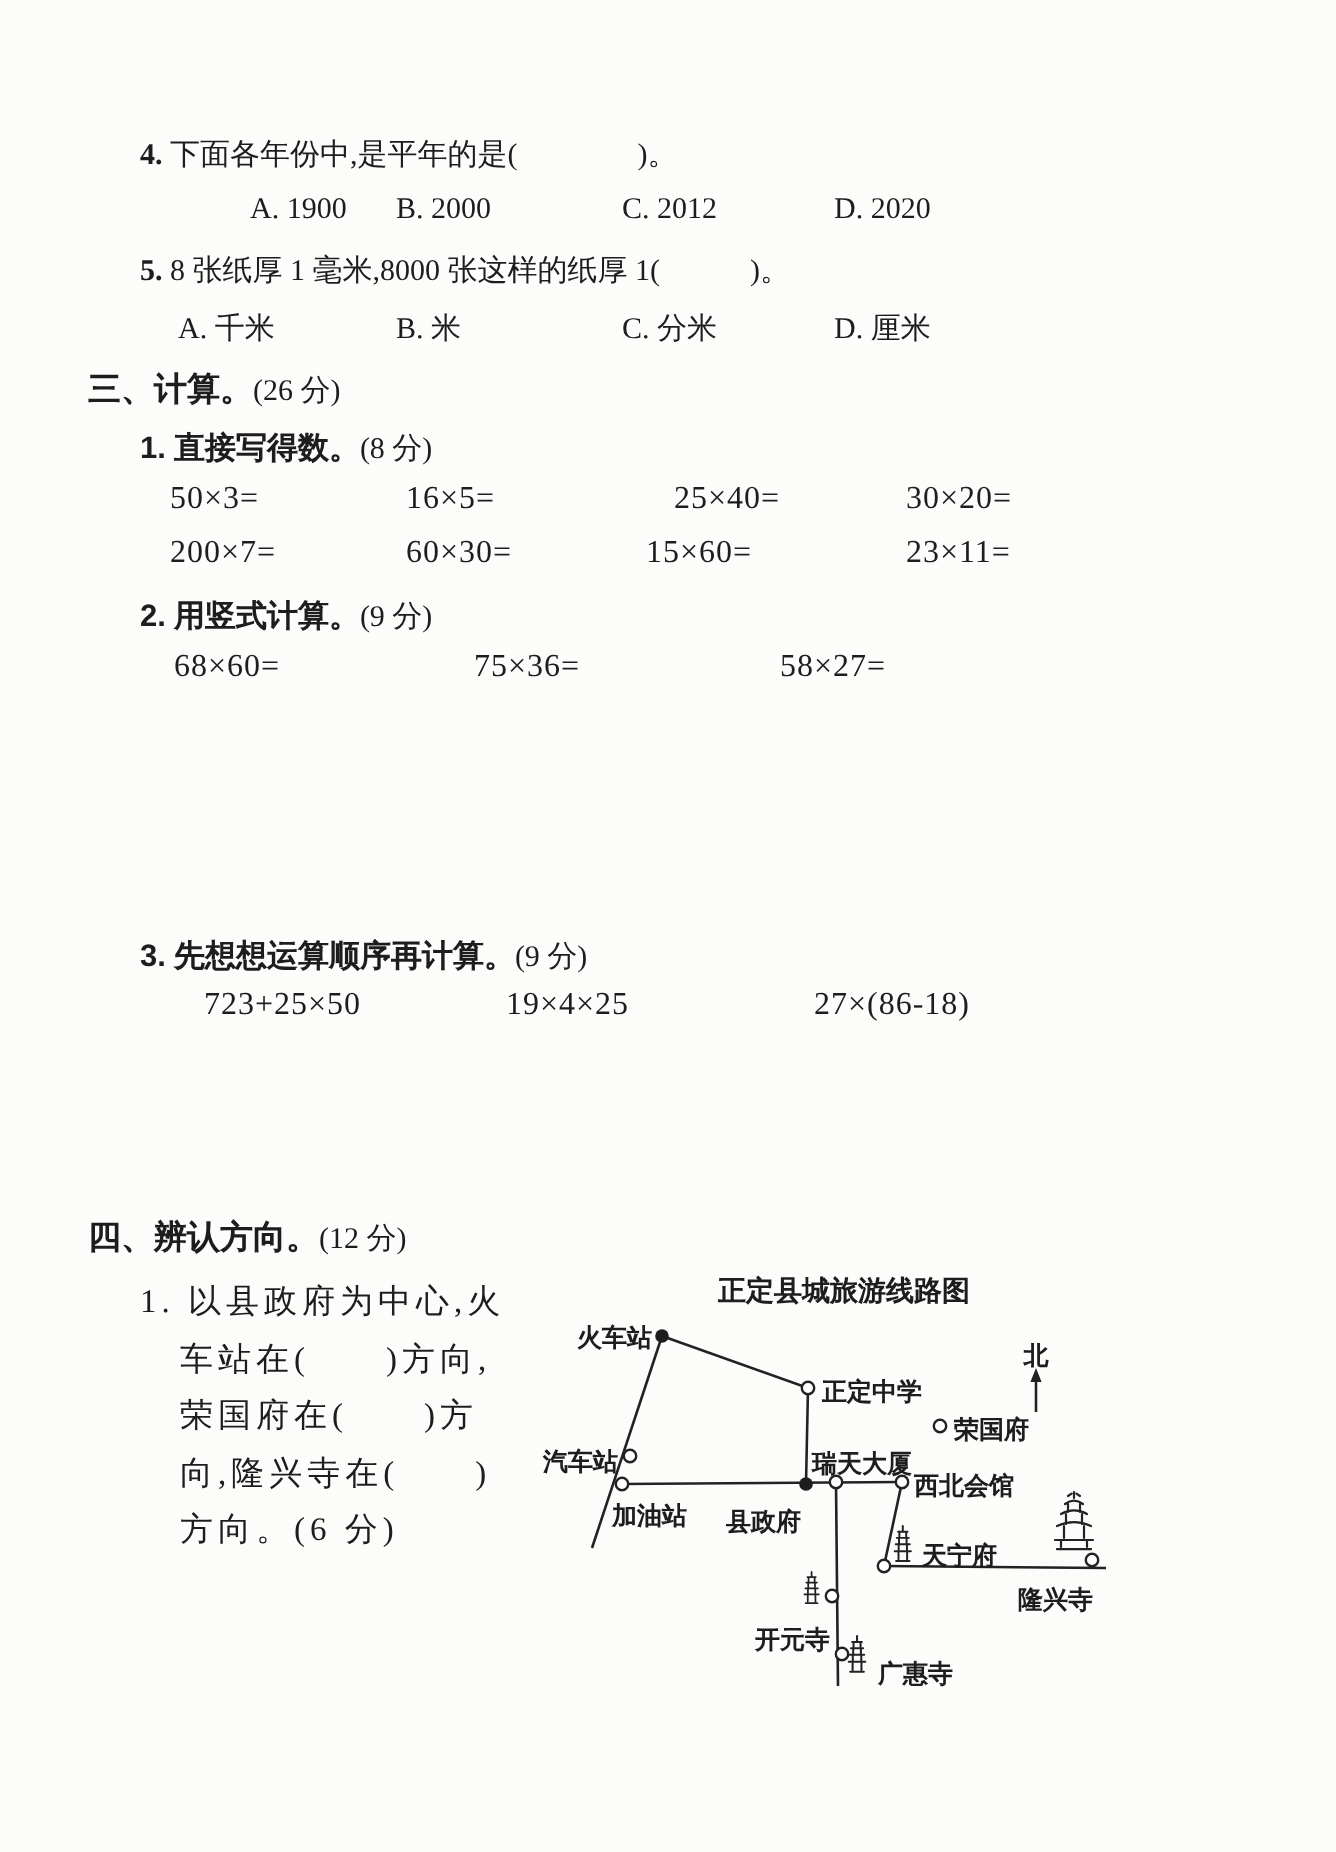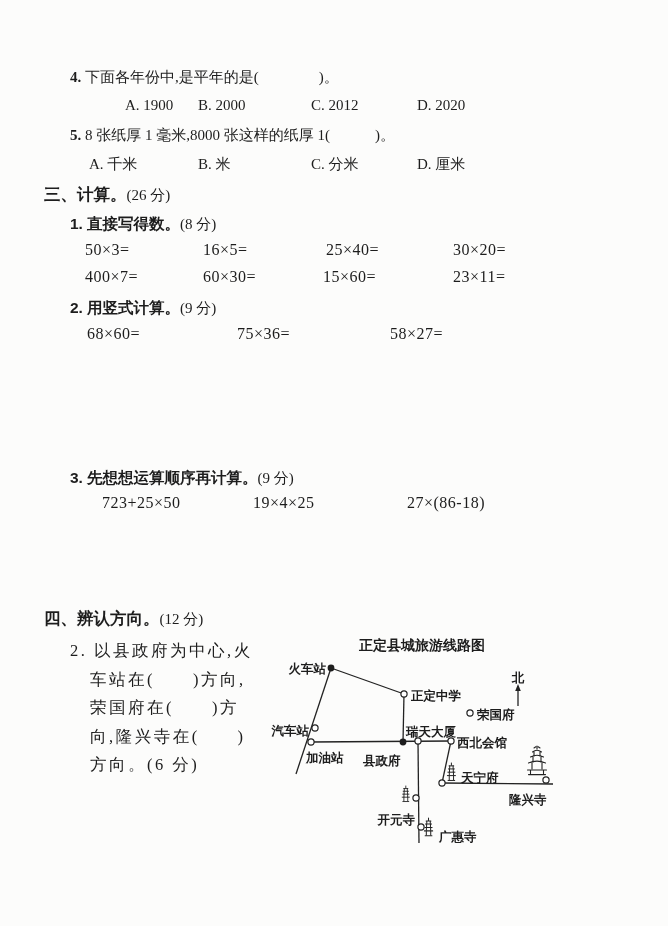--- a/index.html
+++ b/index.html
@@ -53,25 +53,25 @@
   <span class="sec-title">三、计算。</span><span class="sec-score">(26 分)</span>
 </div>
 
 <div class="abs" style="left:70px;top:214px;text-align:center;">
   <span class="sub-title">1.</span>
   <span class="sub-title">直接写得数。</span><span class="sub-score">(8 分)</span>
 </div>
 <div>
   <span class="abs expr" style="left:85px;top:241px;">50×3=</span>
   <span class="abs expr" style="left:203px;top:241px;font-family:Liberation Serif, serif;">16×5=</span>
-  <span class="abs expr" style="left:326px;top:241px;">25×40=</span>
+  <span class="abs expr" style="left:337px;top:241px;">25×40=</span>
   <span class="abs expr" style="left:453px;top:241px;">30×20=</span>
 </div>
 <div>
-  <span class="abs expr" style="left:85px;top:268px;">400×7=</span>
+  <span class="abs expr" style="left:85px;top:268px;">200×7=</span>
   <span class="abs expr" style="left:203px;top:268px;">60×30=</span>
   <span class="abs expr" style="left:323px;top:268px;">15×60=</span>
   <span class="abs expr" style="left:453px;top:268px;">23×11=</span>
 </div>
 
 <div class="abs" style="left:70px;top:298px;">
   <span class="sub-title">2.</span>
   <span class="sub-title">用竖式计算。</span><span class="sub-score">(9 分)</span>
 </div>
 <div>
@@ -87,21 +87,21 @@
 <div>
   <span class="abs expr" style="left:102px;top:494px;">723+25×50</span>
   <span class="abs expr" style="left:253px;top:494px;">19×4×25</span>
   <span class="abs expr" style="left:407px;top:494px;">27×(86-18)</span>
 </div>
 
 <div class="abs" style="left:44px;top:608px;">
   <span class="sec-title">四、辨认方向。</span><span class="sec-score">(12 分)</span>
 </div>
 <div>
-  <div class="abs s4line" style="left:70px;top:640px;">2. 以县政府为中心,火</div>
+  <div class="abs s4line" style="left:70px;top:640px;">1. 以县政府为中心,火</div>
   <div class="abs s4line" style="left:90px;top:669px;">车站在(　　)方向,</div>
   <div class="abs s4line" style="left:90px;top:697px;">荣国府在(　　)方</div>
   <div class="abs s4line" style="left:90px;top:726px;">向,隆兴寺在(　　)</div>
   <div class="abs s4line" style="left:90px;top:754px;">方向。(6 分)</div>
 </div>
 
 <svg class="abs" style="left:250px;top:628px;" width="345" height="230" viewBox="250 628 345 230">
   <defs>
 
     <g id="pagoda" fill="none" stroke="#222" stroke-width="1.1" stroke-linecap="round">

